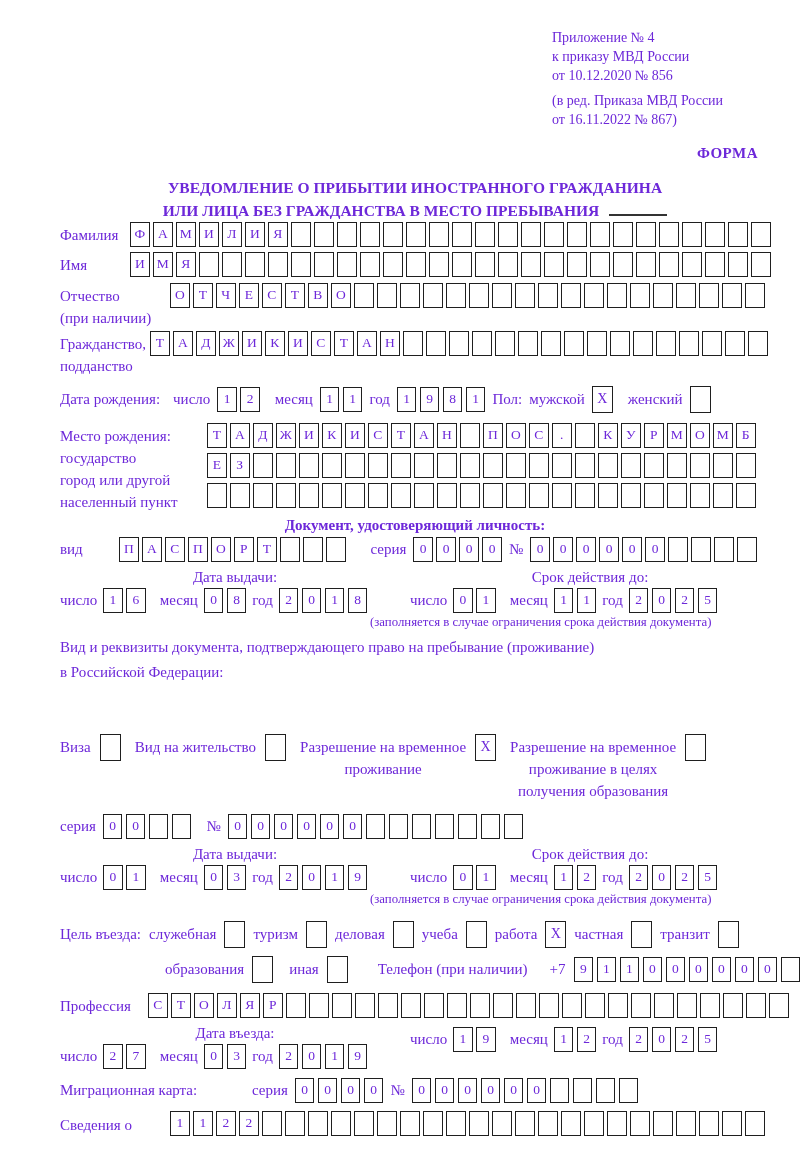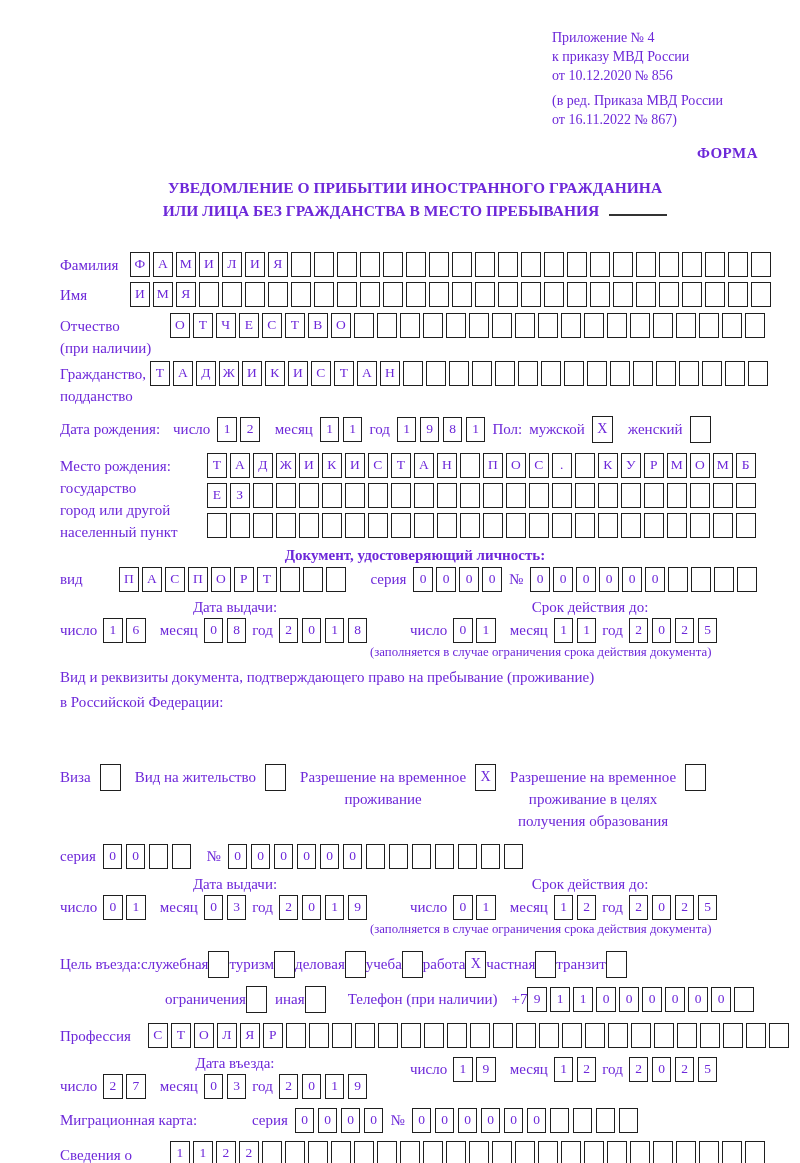--- a/index.html
+++ b/index.html
@@ -38,21 +38,21 @@
   .dates .col-r { width: 360px; }
   .d-head { text-align: center; font-size: 15px; }
   .d-line { display: flex; align-items: center; gap: 6px; margin-top: 2px; }
   .d-note { font-size: 12.8px; margin-top: 2px; white-space: nowrap; margin-left: -40px; }
   
   .opts { display: flex; align-items: flex-start; margin-top: 12px; gap: 14px; }
   .opt { display: flex; align-items: flex-start; gap: 9px; margin-top: 45px; }
   .opt-label { text-align: center; line-height: 22px; padding-top: 2px; }
   .opt-label.left { text-align: left; }
   
-  .purpose { display: flex; align-items: center; gap: 0; margin-top: 14px; }
+  .purpose { display: flex; align-items: center; gap: 8px; margin-top: 14px; }
   .purpose .t { white-space: nowrap; }
   
   .ml-label { line-height: 22px; padding-top: 2px; }
   .stack { display: flex; flex-direction: column; gap: 5px; }
   .gap18 { margin-left: 18px; }
   .gap8 { margin-left: 8px; }
 </style>
 </head>
 <body>
 
@@ -70,21 +70,21 @@
   <div class="forma">ФОРМА</div>
 
   <div class="title">
     <div>УВЕДОМЛЕНИЕ О ПРИБЫТИИ ИНОСТРАННОГО ГРАЖДАНИНА</div>
     <div>
       <span>ИЛИ ЛИЦА БЕЗ ГРАЖДАНСТВА В МЕСТО ПРЕБЫВАНИЯ</span><span class="blank-line"></span>
     </div>
   </div>
 
 
-  <div class="row" style="margin-top:30px">
+  <div class="row" style="margin-top:0">
     <div class="flabel" style="width:70px">Фамилия</div>
     <div class="cells">
         <span class="cell">Ф</span>
         <span class="cell">А</span>
         <span class="cell">М</span>
         <span class="cell">И</span>
         <span class="cell">Л</span>
         <span class="cell">И</span>
         <span class="cell">Я</span>
         <span class="cell"></span>
@@ -560,21 +560,21 @@
     <span class="cells cb-host">
         <span class="cell"></span>
       </span>
     <span class="t">транзит</span>
     <span class="cells cb-host">
         <span class="cell"></span>
       </span>
   </div>
 
   <div class="purpose" style="margin-top:8px;margin-left:105px">
-    <span class="t">ограничения</span>
+    <span class="t">образования</span>
     <span class="cells cb-host">
         <span class="cell"></span>
       </span>
     <span class="t gap8">иная</span>
     <span class="cells cb-host">
         <span class="cell"></span>
       </span>
     <span class="t" style="margin-left:22px">Телефон (при наличии)</span>
     <span class="t" style="margin-left:14px">+7</span>
     <span class="cells">

